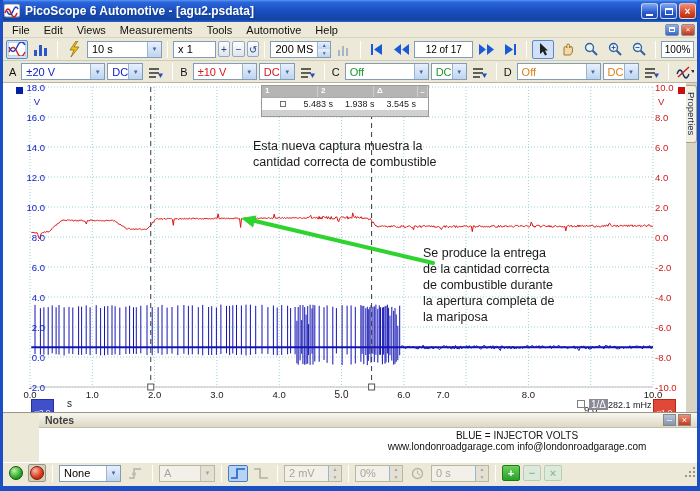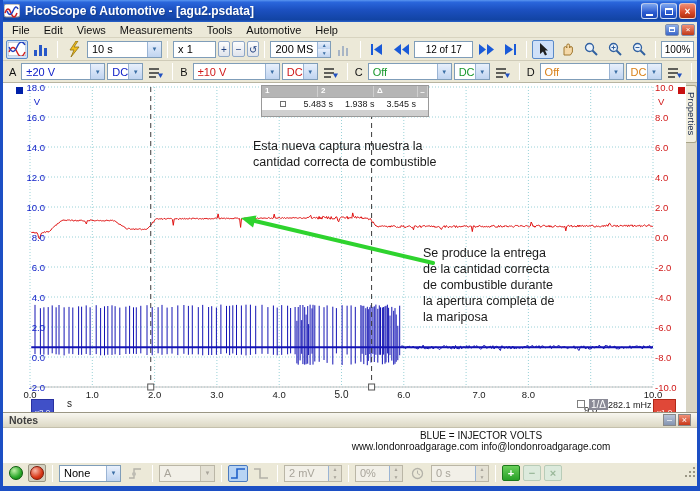--- a/index.html
+++ b/index.html
@@ -70,21 +70,21 @@
   .rt-hd{width:44px;}
   .rt-close{width:10px;display:flex;align-items:center;justify-content:center;color:#fff;}
   .rt-row{display:flex;height:13px;background:#fff;align-items:center;border-top:1px solid #aaa;}
   .rt-handle{width:12px;display:flex;align-items:center;justify-content:center;}
   .rt-handle i{display:block;width:6px;height:6px;background:#fff;border:1px solid #707070;}
   .rt-row span{width:52px;color:#202020;}
   .rt-foot{height:6px;background:#d0d0d0;}
   
   .ann{position:absolute;font-size:12.5px;line-height:16px;color:#1a1a1a;white-space:nowrap;}
   
-  .notes{height:50px;border-top:1px solid #9a9684;}
+  .notes{height:50px;border-top:1px solid #9a9684;padding-left:36px;}
   .notes-head{height:15px;background:linear-gradient(180deg,#f8f7f0,#dcd8c4);display:flex;align-items:center;padding:0 6px;border-bottom:1px solid #c4c0ac;}
   .notes-title{font-size:10.5px;font-weight:bold;color:#404040;flex:1;}
   .nbtn{width:13px;height:12px;margin-left:2px;display:flex;align-items:center;justify-content:center;font-size:9px;color:#fff;border:1px solid #888;background:linear-gradient(180deg,#b8c4d8,#8494b0);}
   .nbtn.close{background:linear-gradient(180deg,#f09078,#c83818);}
   .notes-body{height:34px;background:#fff;position:relative;}
   .notes-text{position:absolute;left:258px;top:2px;width:440px;text-align:center;font-size:10px;line-height:11px;color:#101010;}
   
   .bottombar{height:21px;background:#ece9d8;border-top:1px solid #fff;display:flex;align-items:center;padding:0 4px;gap:3px;position:relative;}
   .circle-btn{width:18px;height:18px;display:flex;align-items:center;justify-content:center;border:1px solid transparent;border-radius:2px;}
   .circle-btn.pressed{background:#d4d0c0;border:1px solid #9a9684;}
@@ -268,21 +268,21 @@
               <line x1="1" y1="4" x2="11" y2="4" stroke="#303030" stroke-width="1.5"></line>
               <line x1="1" y1="8" x2="11" y2="8" stroke="#303030" stroke-width="1.5"></line>
               <line x1="1" y1="12" x2="8" y2="12" stroke="#303030" stroke-width="1.5"></line>
               <polygon points="10,8.5 15,8.5 12.5,13" fill="#2050c0"></polygon>
             </svg>
           </span>
           <span class="sep"></span>
         </span>
         <span style="display: flex; align-items: center; gap: 2px;">
           <span class="chan-label">B</span>
-          <span class="combo" style="width:87px">
+          <span class="combo" style="width:64px">
             <span class="ctext" style="color:#d01818">±10 V</span>
             <span class="cbtn">▼</span>
           </span>
           <span class="combo" style="width:36px">
             <span class="ctext" style="color:#d01818">DC</span>
             <span class="cbtn">▼</span>
           </span>
           <span class="icon-btn">
             <svg width="16" height="14">
               <line x1="1" y1="4" x2="11" y2="4" stroke="#303030" stroke-width="1.5"></line>
@@ -405,21 +405,21 @@
           <span style="position: absolute; font-size: 9.5px; left: 652px; top: 269px; color: rgb(208, 24, 24);">-8.0</span>
           <span style="position: absolute; font-size: 9.5px; left: 652px; top: 299px; color: rgb(208, 24, 24);">-10.0</span>
           <span style="position: absolute; font-size: 9.5px; left: 655px; top: 13px; color: rgb(208, 24, 24);">V</span>
           <span style="position: absolute; font-size: 9.5px; left: 12px; width: 30px; text-align: center; top: 306px; color: rgb(32, 32, 32);">0.0</span>
           <span style="position: absolute; font-size: 9.5px; left: 74.3px; width: 30px; text-align: center; top: 306px; color: rgb(32, 32, 32);">1.0</span>
           <span style="position: absolute; font-size: 9.5px; left: 136.6px; width: 30px; text-align: center; top: 306px; color: rgb(32, 32, 32);">2.0</span>
           <span style="position: absolute; font-size: 9.5px; left: 198.9px; width: 30px; text-align: center; top: 306px; color: rgb(32, 32, 32);">3.0</span>
           <span style="position: absolute; font-size: 9.5px; left: 261.2px; width: 30px; text-align: center; top: 306px; color: rgb(32, 32, 32);">4.0</span>
           <span style="position: absolute; font-size: 10px; left: 323.5px; width: 30px; text-align: center; top: 306px; color: rgb(32, 32, 32);">5.0</span>
           <span style="position: absolute; font-size: 9.5px; left: 385.8px; width: 30px; text-align: center; top: 306px; color: rgb(32, 32, 32);">6.0</span>
-          <span style="position: absolute; font-size: 9.5px; left: 461px; width: 30px; text-align: center; top: 306px; color: rgb(32, 32, 32);">7.0</span>
+          <span style="position: absolute; font-size: 9.5px; left: 425px; width: 30px; text-align: center; top: 306px; color: rgb(32, 32, 32);">7.0</span>
           <span style="position: absolute; font-size: 9.5px; left: 510.4px; width: 30px; text-align: center; top: 306px; color: rgb(32, 32, 32);">8.0</span>
           <span style="position: absolute; font-size: 9.5px; left: 572.7px; width: 30px; text-align: center; top: 321px; color: rgb(32, 32, 32);">9.0</span>
           <span style="position: absolute; font-size: 9.5px; left: 635px; width: 30px; text-align: center; top: 306px; color: rgb(32, 32, 32);">10.0</span>
         </div>
 
       <span class="axis-sq blue" style="left:13px;top:4px"></span>
       <span class="axis-sq red" style="left:675px;top:4px"></span>
 
       <div class="ruler-table">
         <div class="rt-head">

